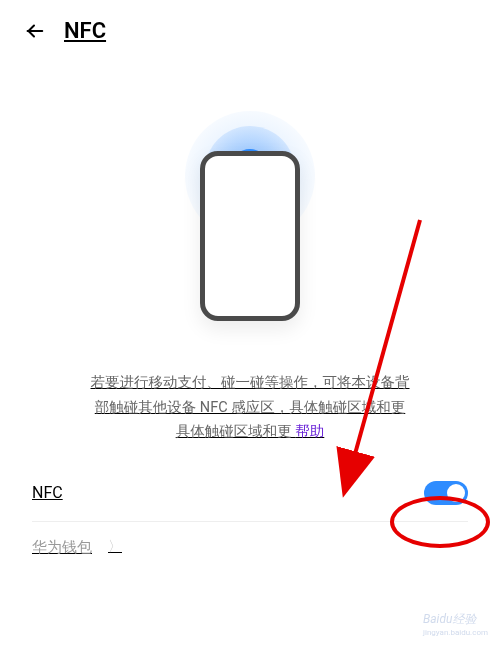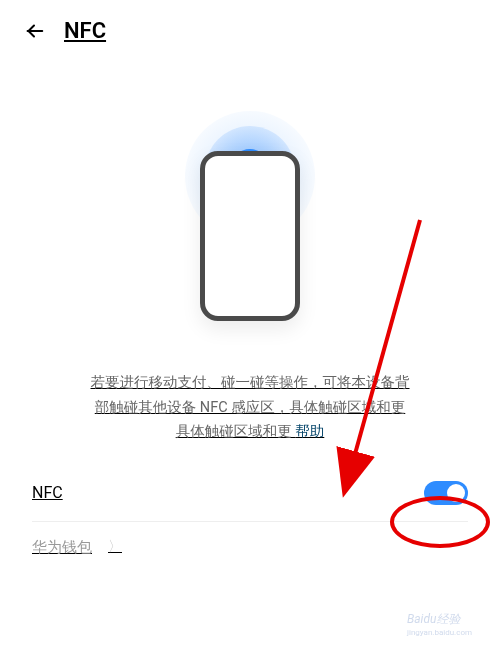--- a/index.html
+++ b/index.html
@@ -88,21 +88,21 @@
       box-shadow: 0 8px 20px rgba(0,0,0,0.08);
     }
     .description {
       padding: 30px 40px 20px;
       text-align: center;
       font-size: 14.5px;
       line-height: 1.7;
       color: #666;
     }
     .help-link {
-      color: #0c4a6e;
+      color: #6d28d9;
       cursor: pointer;
     }
     .setting-row {
       display: flex;
       align-items: center;
       justify-content: space-between;
       padding: 16px 32px;
       position: relative;
     }
     .setting-label {
@@ -152,21 +152,21 @@
       border: 4px solid #e60000;
       border-radius: 50%;
       right: 10px;
       top: 496px;
       pointer-events: none;
       z-index: 10;
     }
     .watermark {
       position: absolute;
       bottom: 8px;
-      right: 28px;
+      right: 12px;
       font-size: 12px;
       color: rgba(120,150,200,0.35);
       font-style: italic;
       z-index: 20;
     }
     .watermark-sub {
       font-size: 8px;
       display: block;
       text-align: right;
       font-style: normal;

